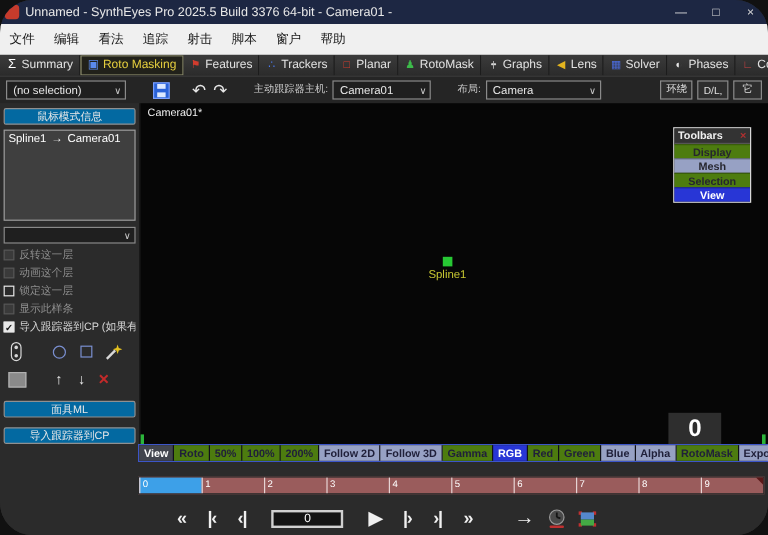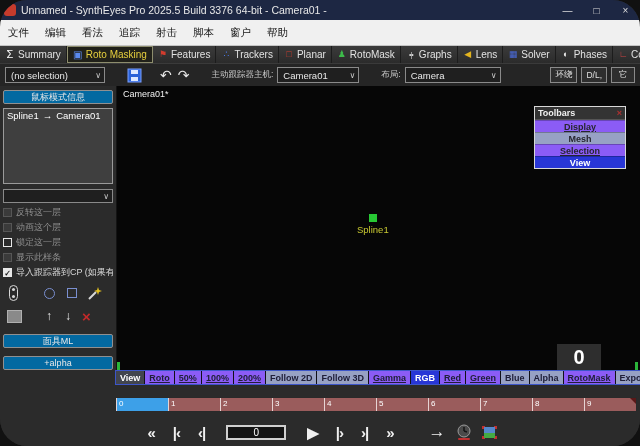--- a/index.html
+++ b/index.html
@@ -62,26 +62,26 @@
   .arrow-btn { color:#e8e8e8; font-size:12px; font-weight:bold; line-height:1; }
   .up { margin-left:24px; } .down { margin-left:13px; }
   .del-x { color:#c22a2a; font-size:15px; font-weight:bold; margin-left:11px; line-height:1; }
   .mt10{margin-top:10px;} .mt8{margin-top:8px;}
 
   
   .viewport { flex:1; position:relative; background:#060606; overflow:hidden; }
   .vp-cam { position:absolute; left:6px; top:3px; color:#f0f0f0; font-size:9px; }
   .vp-square { position:absolute; left:252px; top:128px; width:8px; height:8px; background:#27c834; }
   .vp-spline { position:absolute; left:240px; top:138px; color:#c8c832; font-size:9.5px; }
-  .toolbars-panel { position:absolute; top:20px; right:14px; width:92px; border:1px solid #d8d8d8; background:#2a2a2a; }
+  .toolbars-panel { position:absolute; top:20px; right:14px; width:65px; border:1px solid #d8d8d8; background:#2a2a2a; }
   .tp-header { height:13px; display:flex; align-items:center; background:#333; border-bottom:1px solid #555; padding:0 3px; }
   .tp-title { color:#f0f0f0; font-size:9px; font-weight:bold; flex:1; }
   .tp-close { color:#b03030; font-size:9px; font-weight:bold; }
   .tp-item { height:12px; display:flex; align-items:center; justify-content:center; font-size:9px; font-weight:bold; color:#26262e; border-top:1px solid rgba(0,0,0,.25); }
-  .tan  { background:#8b5cf6;text-decoration:underline; }
+  .tan  { background:#4d7c0f; }
   .peri { background:#97a1c4; }
   .blue { background:#2836d6; color:#fff !important; }
   .big-frame { position:absolute; top:258px; right:39px; width:44px; height:26px; background:#2e2e2e; color:#fff; font-size:20px; font-weight:bold; display:flex; align-items:center; justify-content:center; }
   .vp-tick { position:absolute; width:3px; height:8px; background:#2bb43a; bottom:0; }
   .vp-tick.l { left:0; } .vp-tick.r { right:2px; }
 
   
   .bottom { flex:1; background:#2b2b2b; }
   .viewbar { margin-left:115px; height:15px; display:flex; border:1px solid #3c55c8; background:#101018; }
   .vb-btn { flex:1 1 auto; display:flex; align-items:center; justify-content:center; font-size:9px; font-weight:bold; color:#20203a; border-right:1px solid #101018; white-space:nowrap; padding:0 4px; }
@@ -241,21 +241,20 @@
             <path d="M11 1 L12 4 L15 5 L12 6 L11 9 L10 6 L7 5 L10 4 Z" fill="#e3c020"></path>
           </svg>
       </div>
       <div class="tool-row2">
         <div class="swatch"></div>
         <div class="arrow-btn up">↑</div>
         <div class="arrow-btn down">↓</div>
         <div class="del-x">×</div>
       </div>
       <div class="side-btn mt10">面具ML</div>
-      <div class="side-btn mt8">+alpha</div>
       <div class="side-btn mt8">导入跟踪器到CP</div>
     </div>
 
     <div class="viewport">
       <div class="vp-cam">Camera01*</div>
       <div class="vp-square"></div>
       <div class="vp-spline">Spline1</div>
       <div class="toolbars-panel">
         <div class="tp-header">
           <span class="tp-title">Toolbars</span>

